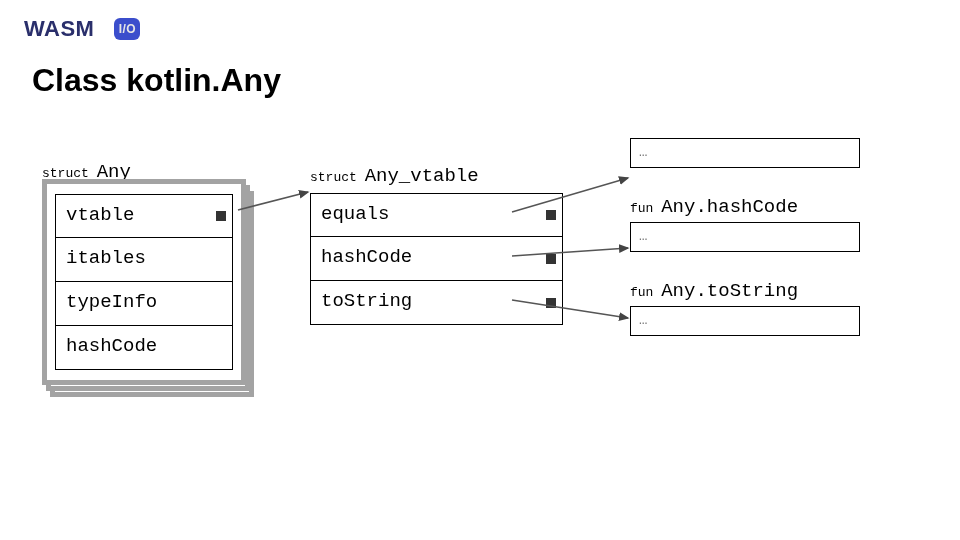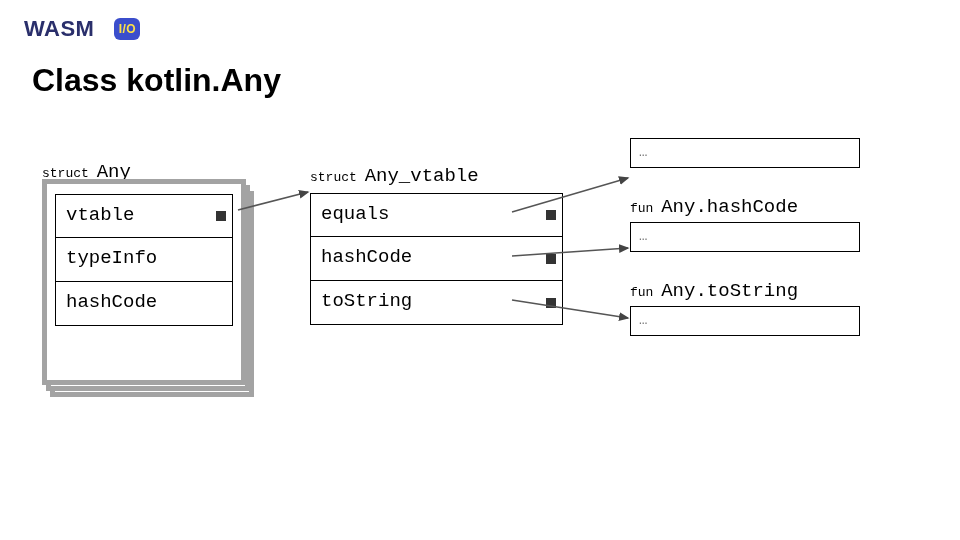--- a/index.html
+++ b/index.html
@@ -16,21 +16,21 @@
     position: absolute;
     top: 16px; left: 24px; right: 24px;
     display: flex; justify-content: space-between; align-items: center;
   }
   .logo {
     font-weight: 700; font-size: 22px; color: #2a2f6b;
     display: flex; align-items: center; gap: 20px;
     letter-spacing: 0.5px;
   }
   .logo-badge {
-    background: #3b4ecc; color: #fde047; border-radius: 6px;
+    background: #3b4ecc; color: #e5e5e5; border-radius: 6px;
     width: 26px; height: 22px; display: inline-flex;
     align-items: center; justify-content: center; font-size: 12px;
   }
   .hashtag { font-weight: 700; font-size: 18px; letter-spacing: 0.5px; }
   .title {
     position: absolute; top: 62px; left: 32px;
     font-weight: 700; font-size: 32px; font-family: Arial, sans-serif;
   }
   .mono { font-family: "Courier New", Courier, monospace; }
   .struct-label { font-size: 13px; }
@@ -99,20 +99,23 @@
   </div>
   <div class="page p3"></div>
   <div class="page p2"></div>
   <div class="page p1">
     <div class="fieldcol mono">
       <div class="field" style="position:relative">
         <span>vtable</span>
         <span class="knob right"></span>
       </div>
       <div class="field">
+        <span>itables</span>
+      </div>
+      <div class="field">
         <span>typeInfo</span>
       </div>
       <div class="field">
         <span>hashCode</span>
       </div>
     </div>
   </div>
 </div>
 
 <div class="vtable-block">

